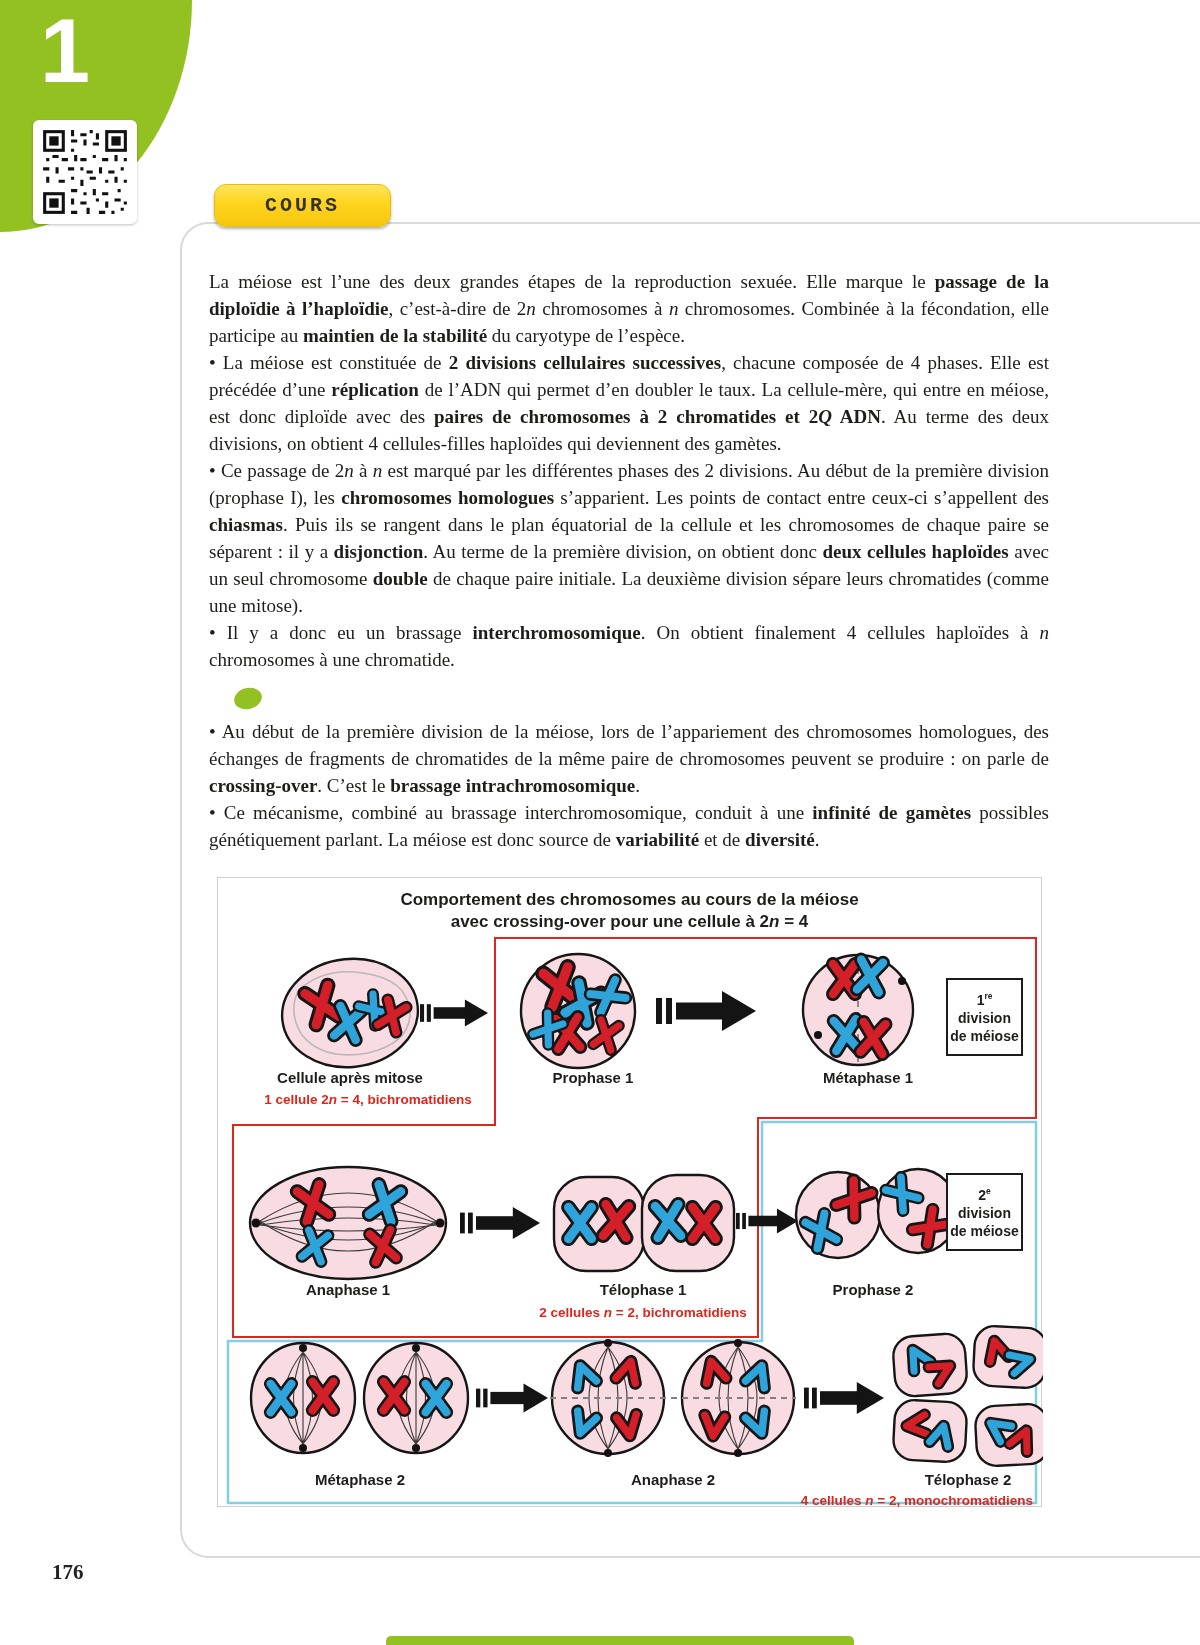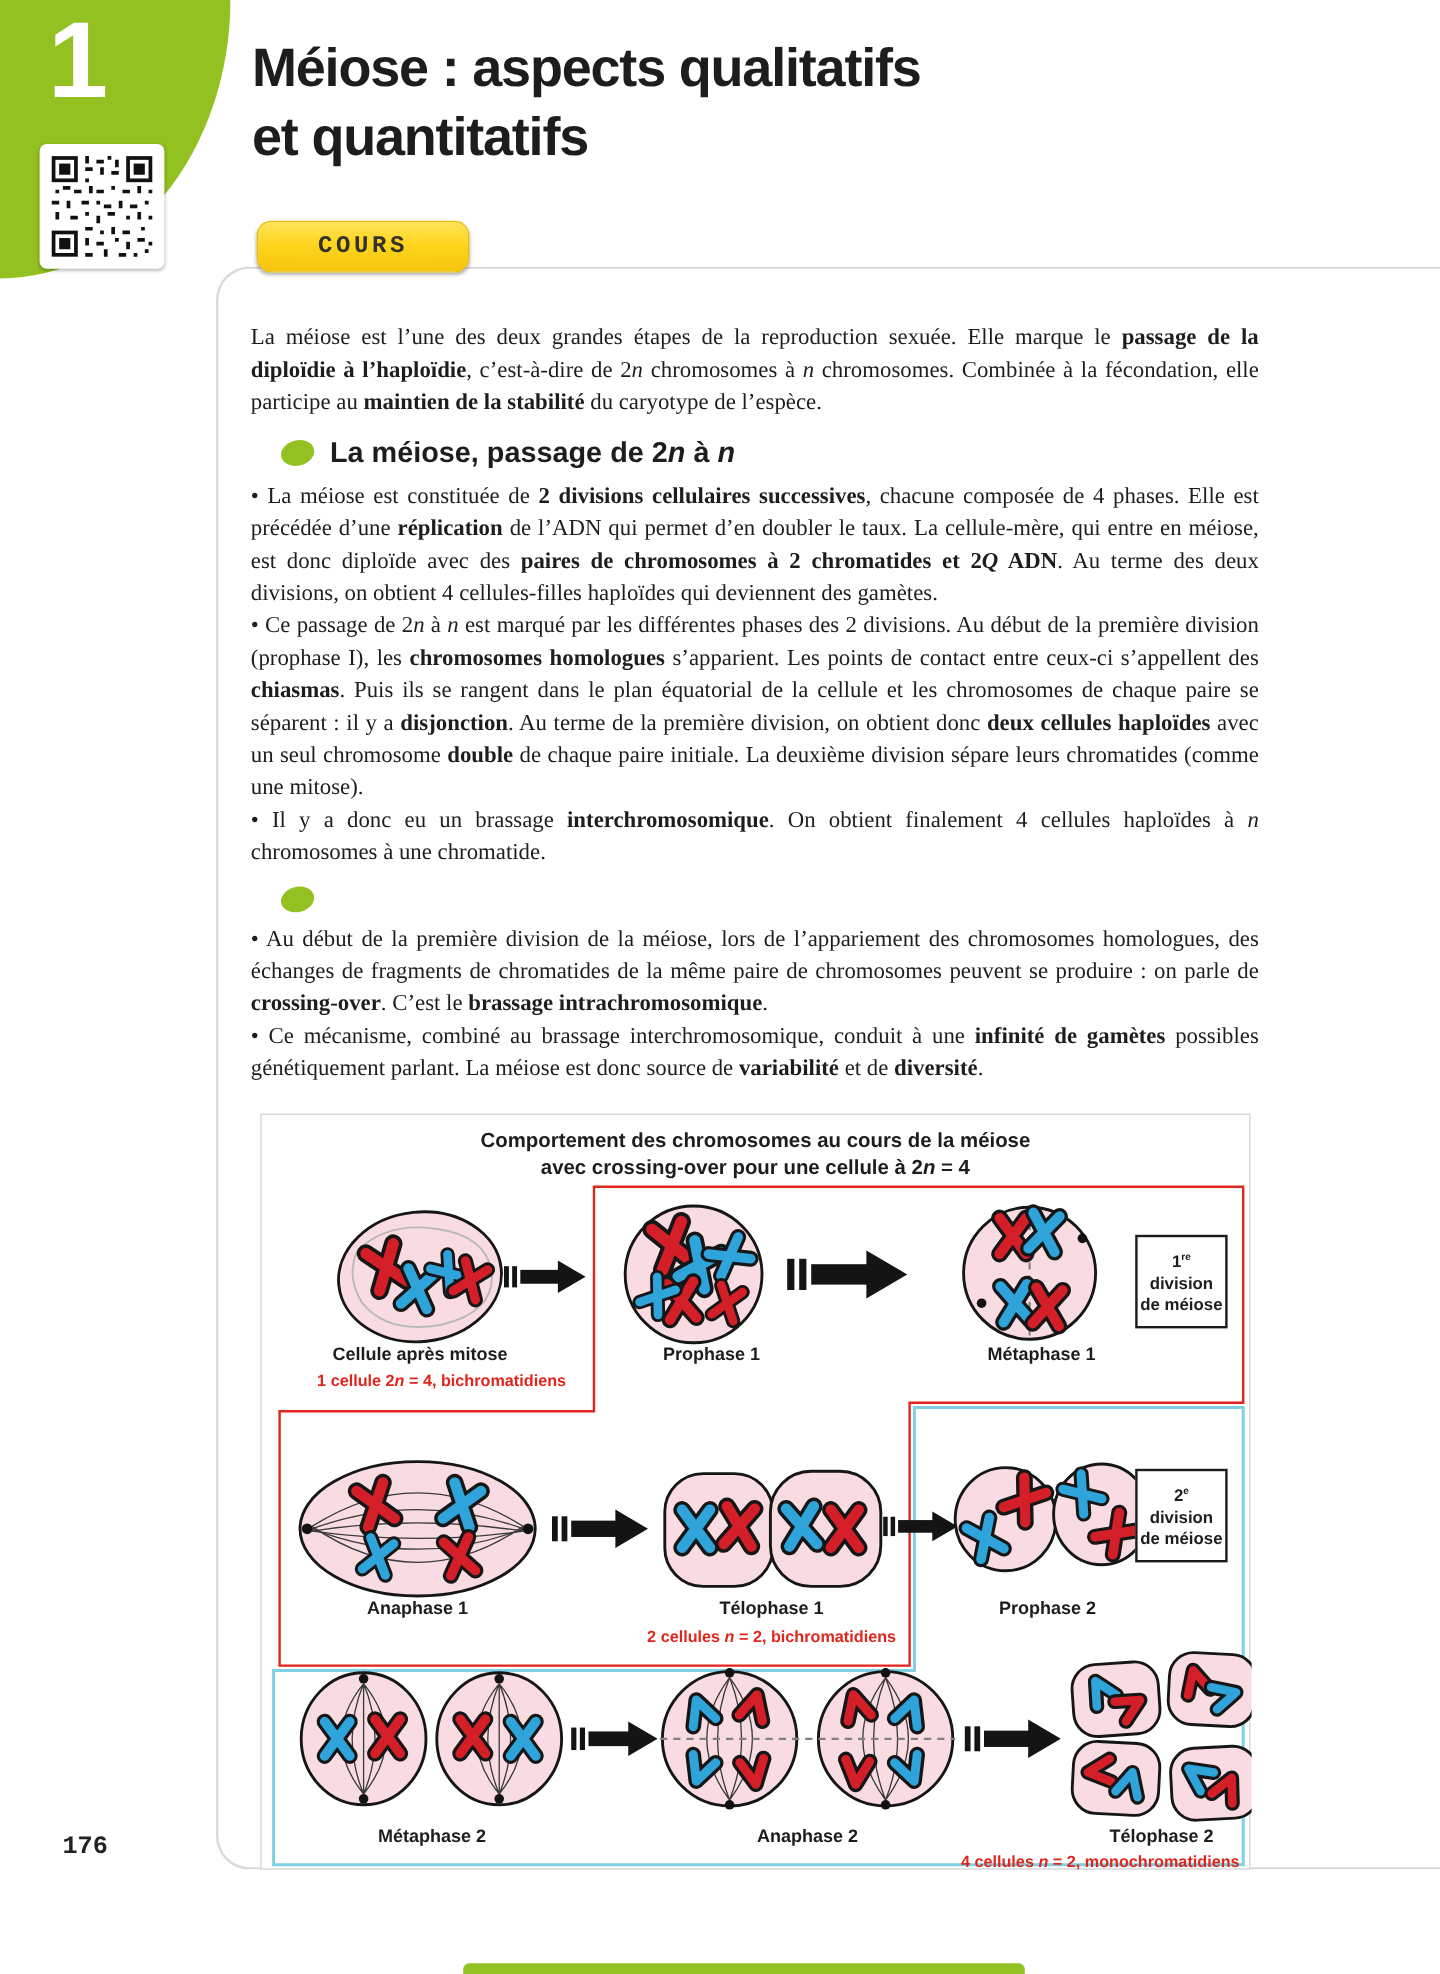--- a/index.html
+++ b/index.html
@@ -61,21 +61,21 @@
   .cell{fill:var(--cell-pink);stroke:#161616;stroke-width:2.4}
   .env{fill:none;stroke:#b9b9b9;stroke-width:1.6}
   .fib{fill:none;stroke:#3a3a3a;stroke-width:1.1}
   .pole{fill:#111}
   .dash{stroke:#808080;stroke-width:1.8;stroke-dasharray:6 5;fill:none}
   .ring-red{fill:none;stroke:var(--caption-red);stroke-width:2}
   .ring-cyan{fill:none;stroke:var(--division2-cyan);stroke-width:2.5}
   .cr{--c:var(--chromosome-red)} .cb{--c:var(--chromosome-blue)}
 
   
-  .page-num{position:absolute;left:52px;top:1528px;font-family:Liberation Mono, monospace;
+  .page-num{position:absolute;left:52px;top:1560px;font-family:Liberation Serif, serif;
             font-weight:700;font-size:21px;color:#222}
   .bottom-bar{position:absolute;left:386px;top:1636px;width:468px;height:9px;
               background:var(--accent-green);border-radius:5px 5px 0 0}
 </style>
 </head>
 <body>
 
 <div class="page">
 
   <div class="corner"></div>
@@ -101,35 +101,27 @@
                  M2 10h1v1h-1z M4 9h2v1h-2z M7 10h2v1h-2z M11 9h1v2h-1z M13 10h2v1h-2z M17 9h1v1h-1z M20 10h2v1h-2z M24 9h1v2h-1z M27 10h1v1h-1z
                  M1 13h2v1h-2z M5 13h1v2h-1z M9 13h2v1h-2z M13 13h1v1h-1z M15 14h2v1h-2z M19 13h1v2h-1z M22 14h2v1h-2z M26 13h1v1h-1z
                  M2 16h1v2h-1z M6 17h2v1h-2z M10 16h1v1h-1z M13 17h1v2h-1z M16 16h2v1h-2z M21 17h1v1h-1z M24 16h1v2h-1z M27 17h1v1h-1z
                  M10 20h2v1h-2z M14 21h1v1h-1z M17 20h1v2h-1z M20 21h2v1h-2z M25 20h1v1h-1z
                  M10 23h1v2h-1z M13 24h2v1h-2z M18 23h1v1h-1z M21 24h1v2h-1z M24 23h2v1h-2z M27 24h1v1h-1z
                  M10 27h2v1h-2z M15 26h1v2h-1z M19 27h2v1h-2z M23 27h1v1h-1z M26 26h1v1h-1z"></path>
       </g>
     </svg>
   </div>
 
-  <div class="page-title">
-    <div>Méiose : aspects qualitatifs</div>
-    <div>et quantitatifs</div>
-  </div>
   <div class="badge">COURS</div>
 
   <div class="card">
     <div class="text-col">
 
       <p>La méiose est l’une des deux grandes étapes de la reproduction sexuée. Elle marque le <b>passage de la diploïdie à l’haploïdie</b>, c’est-à-dire de 2<i>n</i> chromosomes à <i>n</i> chromosomes. Combinée à la fécondation, elle participe au <b>maintien de la stabilité</b> du caryotype de l’espèce.</p>
 
-      <div class="sec-head">
-        <span class="sec-dot"></span>
-        <span>La méiose, passage de 2<i>n</i> à <i>n</i></span>
-      </div>
       <p>• La méiose est constituée de <b>2 divisions cellulaires successives</b>, chacune composée de 4 phases. Elle est précédée d’une <b>réplication</b> de l’ADN qui permet d’en doubler le taux. La cellule-mère, qui entre en méiose, est donc diploïde avec des <b>paires de chromosomes à 2 chromatides et 2</b><b><i>Q</i></b><b> ADN</b>. Au terme des deux divisions, on obtient 4 cellules-filles haploïdes qui deviennent des gamètes.</p>
       <p>• Ce passage de 2<i>n</i> à <i>n</i> est marqué par les différentes phases des 2 divisions. Au début de la première division (prophase I), les <b>chromosomes homologues</b> s’apparient. Les points de contact entre ceux-ci s’appellent des <b>chiasmas</b>. Puis ils se rangent dans le plan équatorial de la cellule et les chromosomes de chaque paire se séparent : il y a <b>disjonction</b>. Au terme de la première division, on obtient donc <b>deux cellules haploïdes</b> avec un seul chromosome <b>double</b> de chaque paire initiale. La deuxième division sépare leurs chromatides (comme une mitose).</p>
       <p>• Il y a donc eu un brassage <b>interchromosomique</b>. On obtient finalement 4 cellules haploïdes à <i>n</i> chromosomes à une chromatide.</p>
 
       <div class="sec-head">
         <span class="sec-dot"></span>
       </div>
       <p>• Au début de la première division de la méiose, lors de l’appariement des chromosomes homologues, des échanges de fragments de chromatides de la même paire de chromosomes peuvent se produire : on parle de <b>crossing-over</b>. C’est le <b>brassage intrachromosomique</b>.</p>
       <p>• Ce mécanisme, combiné au brassage interchromosomique, conduit à une <b>infinité de gamètes</b> possibles génétiquement parlant. La méiose est donc source de <b>variabilité</b> et de <b>diversité</b>.</p>
 

